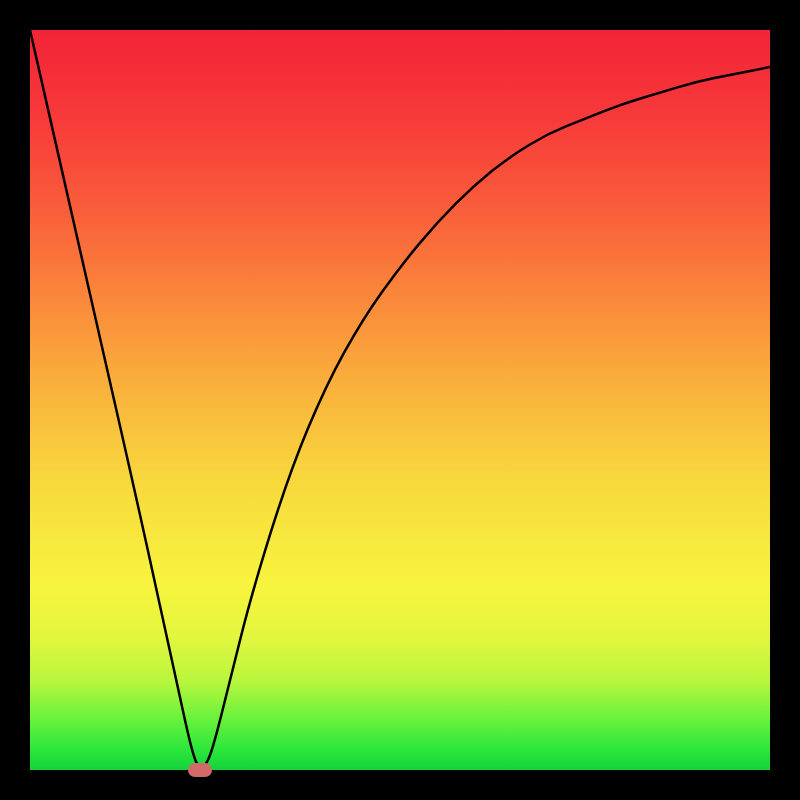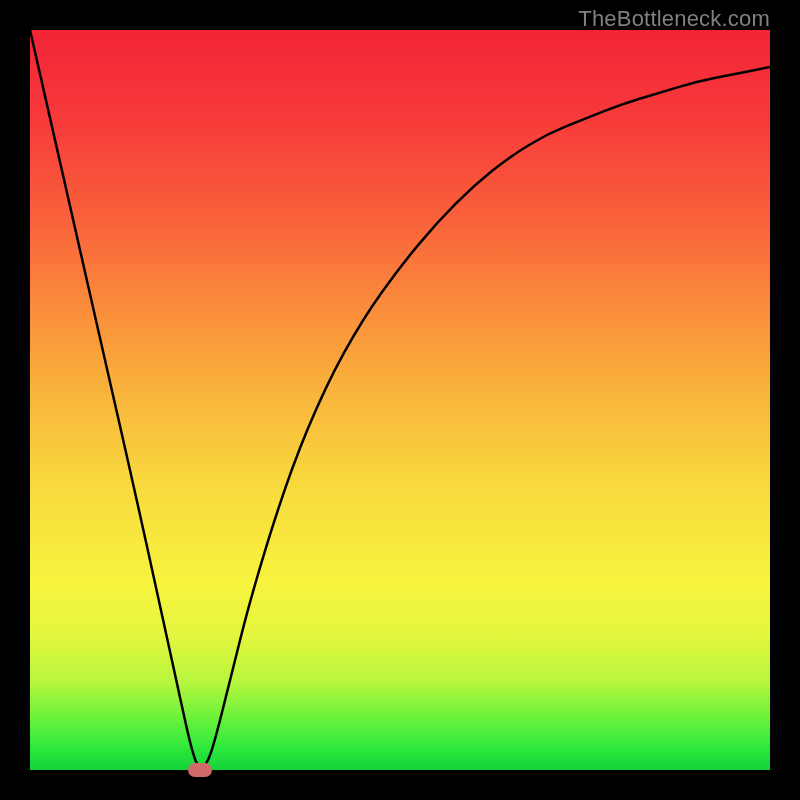--- a/index.html
+++ b/index.html
@@ -63,21 +63,20 @@
     border-radius: 7px;
     background: #d36a6a;
     transform: translate(-50%, -50%);
   }
 </style>
 </head>
 <body>
 
 <div class="container">
 
-  <div class="watermark">TheBottleneck.com</div>
 
   <div class="plot-area">
 
     <svg class="curve">
       <path id="curve-path" fill="none" stroke="#000000" stroke-width="2.5" stroke-linecap="round" stroke-linejoin="round" d="M 0 0 Q 0 0 18.5 81.39999999999998 Q 37 162.79999999999995 55.5 244.19999999999996 Q 74 325.59999999999997 92.5 407 Q 111 488.4 129.5 573.5 Q 148 658.6 155.4 691.9000000000001 Q 162.8 725.2 166.5 732.6 Q 170.20000000000002 740 173.9 736.3 Q 177.6 732.6 181.3 721.5 Q 185 710.4 192.4 680.8 Q 199.8 651.2 210.9 606.8 Q 222 562.4 240.5 503.2 Q 259 444 277.5 399.6 Q 296 355.2 314.5 321.9 Q 333 288.6 351.5 262.7 Q 370 236.79999999999995 388.5 214.59999999999997 Q 407.00000000000006 192.39999999999998 425.5 173.89999999999998 Q 444 155.39999999999998 462.5 140.60000000000002 Q 481 125.80000000000007 499.5 114.70000000000005 Q 518 103.60000000000002 536.5 96.19999999999999 Q 555 88.79999999999995 573.5 81.39999999999998 Q 592 74 610.5 68.44999999999999 Q 629 62.89999999999998 647.5 57.349999999999966 Q 666 51.799999999999955 684.5 48.10000000000002 Q 703 44.40000000000009 721.5 40.700000000000045 T 740 37"></path>
     </svg>
 
     <div id="min-marker" class="marker" style="left: 170.2px; top: 740px; background: rgb(211, 106, 106);"></div>
 
   </div>

